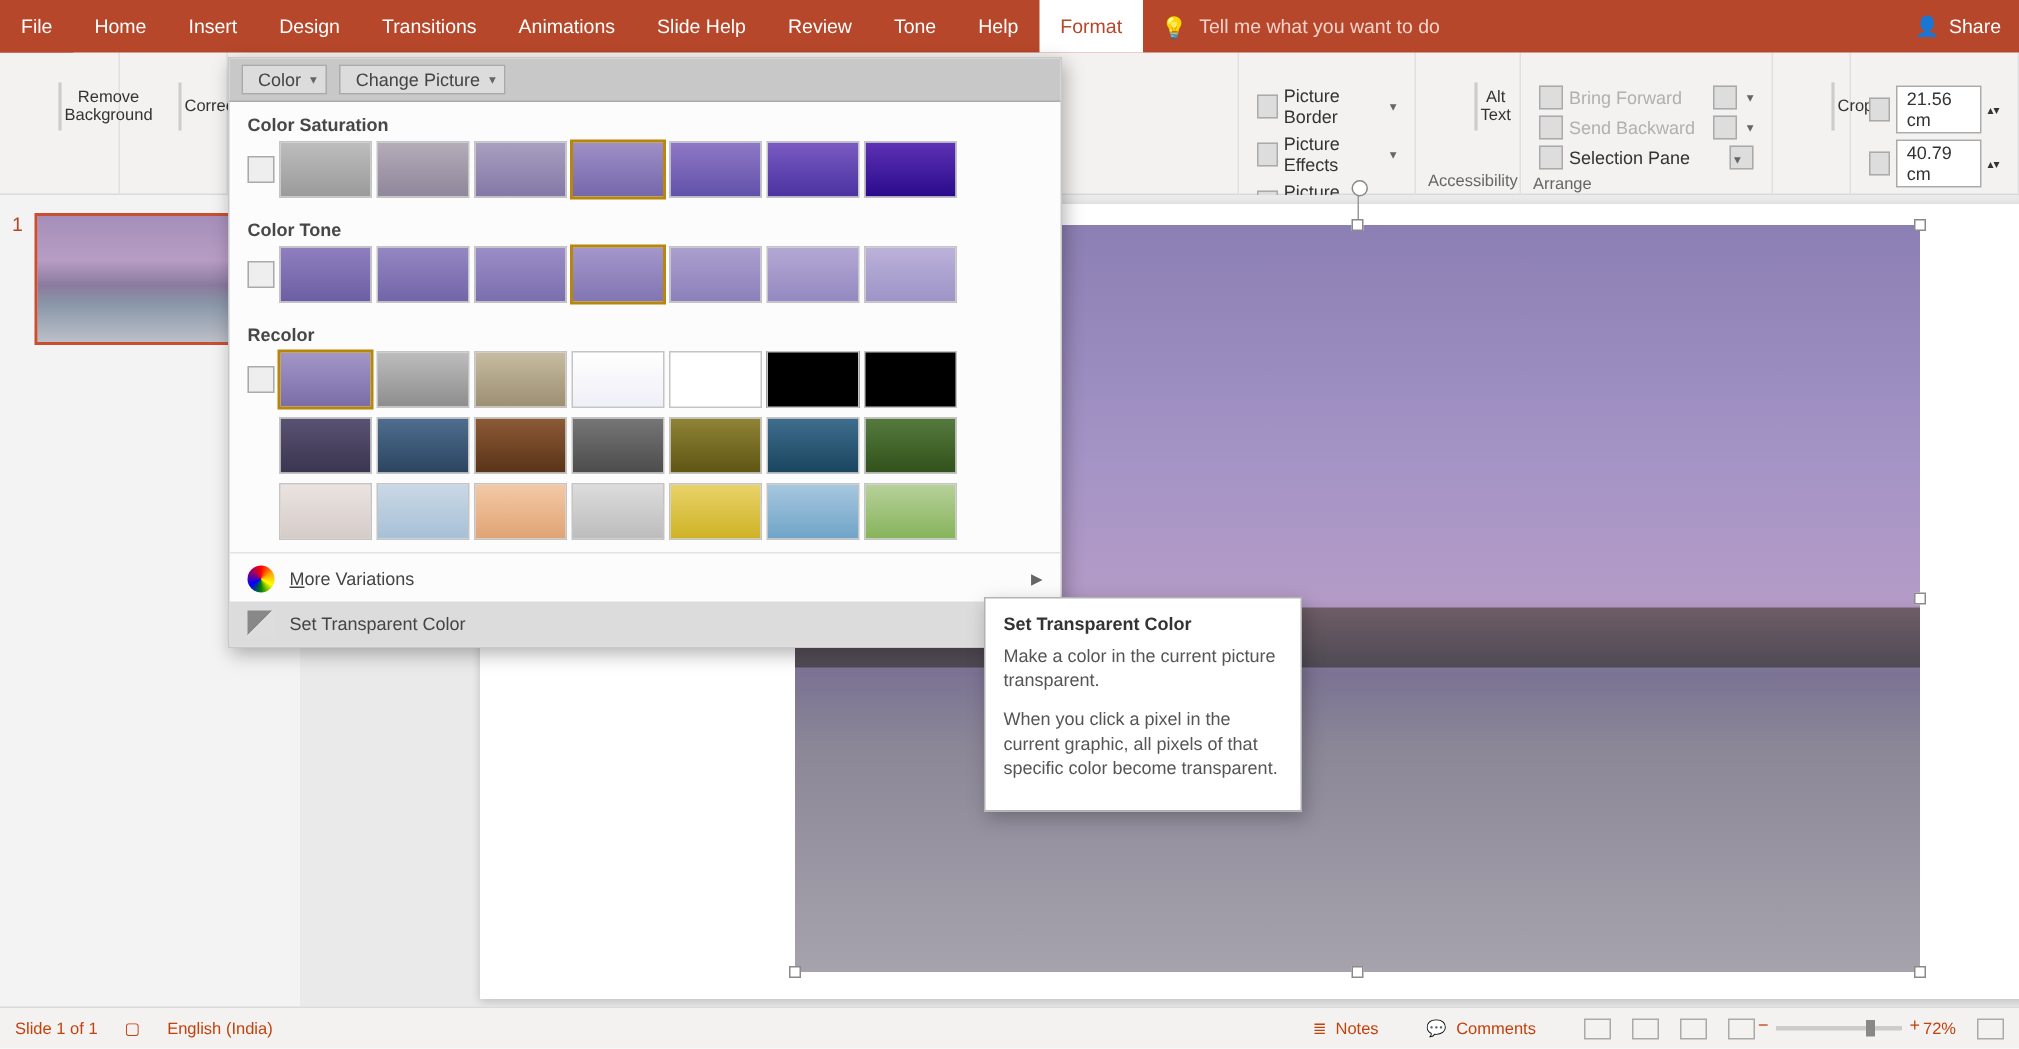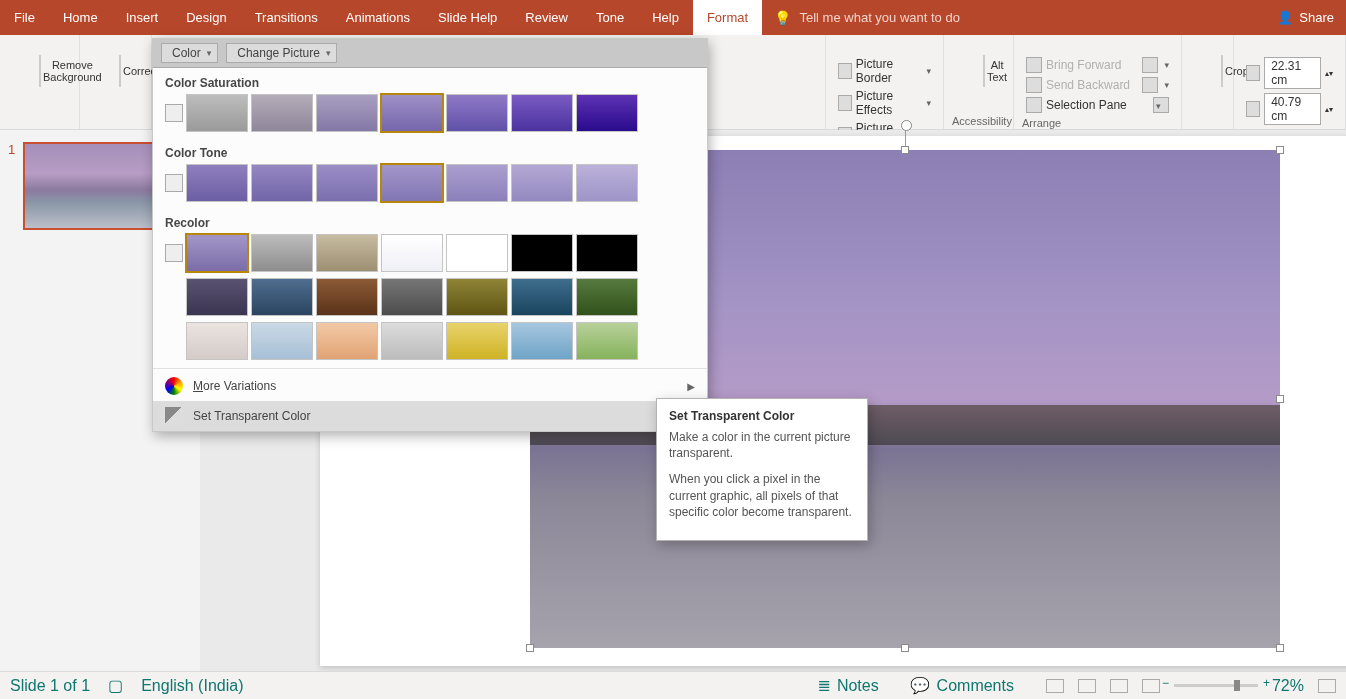--- a/index.html
+++ b/index.html
@@ -60,21 +60,21 @@
 .pic { position:absolute; left:210px; top:14px; width:750px; height:498px; background:linear-gradient(#8c7fb3 0%, #a393c5 30%, #b49bc7 50%, #7b7393 60%, #8b8797 70%, #a7a3ad 100%);}
 .pic .mountains{ position:absolute; left:0; right:0; top:255px; height:40px; background:linear-gradient(#6e5d66,#4e4a54);}
 .handle { position:absolute; width:8px; height:8px; background:#fff; border:1px solid #8a8a8a; }
 .h-tl{left:-4px;top:-4px}.h-tr{right:-4px;top:-4px}.h-bl{left:-4px;bottom:-4px}.h-br{right:-4px;bottom:-4px}
 .h-tm{left:50%;top:-4px;margin-left:-4px}.h-bm{left:50%;bottom:-4px;margin-left:-4px}
 .h-ml{left:-4px;top:50%;margin-top:-4px}.h-mr{right:-4px;top:50%;margin-top:-4px}
 .rotate{position:absolute; left:50%; top:-22px; width:1px; height:18px; background:#9a9a9a;}
 .rotate::before{content:""; position:absolute; left:-4px; top:-8px; width:9px; height:9px; border:1px solid #888; border-radius:50%; background:#fff;}
 
 
-.status { position:absolute; bottom:0; left:0; right:0; height:28px; background:#f3f2f1; border-top:1px solid #dadada; display:flex; align-items:center; font-size:16px; color:#0f766e; padding:0 10px;}
+.status { position:absolute; bottom:0; left:0; right:0; height:28px; background:#f3f2f1; border-top:1px solid #dadada; display:flex; align-items:center; font-size:11px; color:#c2410c; padding:0 10px;}
 .status .sp { margin-right:18px; display:flex; align-items:center; gap:6px;}
 .status .right { margin-left:auto; display:flex; align-items:center; gap:14px;}
 .view-btn { width:18px; height:14px; border:1px solid #aaa; cursor:pointer;}
 .zoom-slider { width:84px; height:3px; background:#ccc; position:relative;}
 .zoom-slider::before{content:"−"; position:absolute; left:-12px; top:-8px; font-size:12px;}
 .zoom-slider::after{content:"+"; position:absolute; right:-12px; top:-8px; font-size:12px;}
 .zoom-thumb{position:absolute; left:60px; top:-4px; width:6px; height:11px; background:#888;}
 
 .underline-m::first-letter{ text-decoration:underline; }
 </style>
@@ -183,21 +183,21 @@
   <div class="rg" style="width:52px">
     <div class="btn-stack">
       <div class="ico"></div>
       <span class="dropdown-caret">Crop</span>
     </div>
   </div>
   <div class="rg" style="width:112px">
     <div>
       <div class="small-btn">
           <span class="sq"></span>
-          <span style="border:1px solid #aaa; padding:1px 6px; background:#fff">22.31 cm</span>
+          <span style="border:1px solid #aaa; padding:1px 6px; background:#fff">21.56 cm</span>
           <span style="font-size:8px">▴▾</span>
         </div>
       <div class="small-btn">
           <span class="sq"></span>
           <span style="border:1px solid #aaa; padding:1px 6px; background:#fff">40.79 cm</span>
           <span style="font-size:8px">▴▾</span>
         </div>
     </div>
     <div class="rg-label">Size</div>
   </div>

